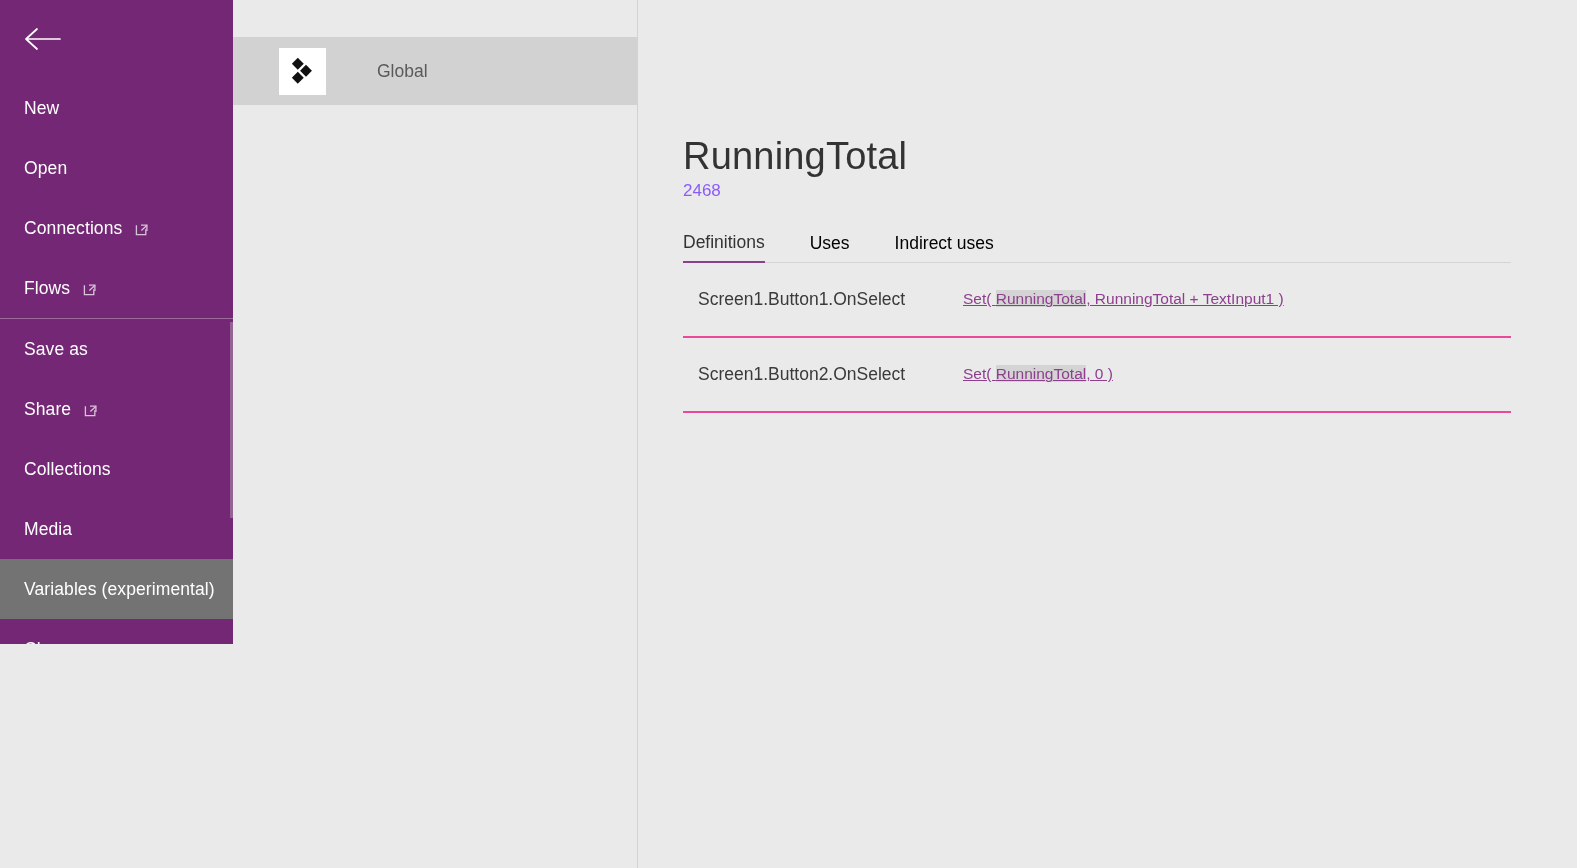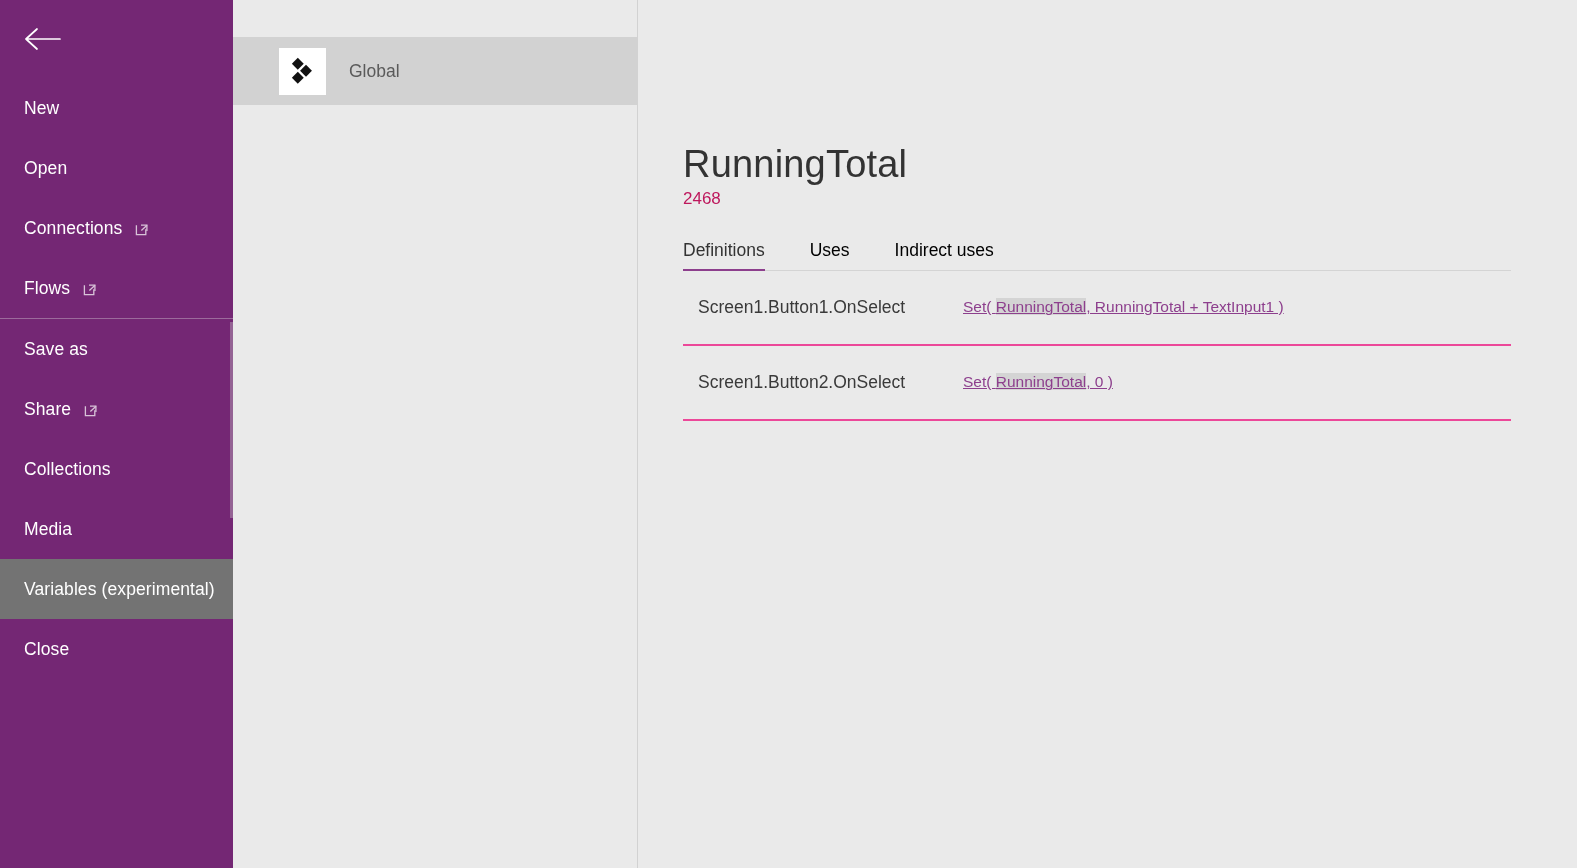--- a/index.html
+++ b/index.html
@@ -22,21 +22,21 @@
     width: 1577px;
     height: 868px;
     display: flex;
     background: #eaeaea;
   }
 
   
   .sidebar {
     position: relative;
     width: 233px;
-    height: 868px;
+    height: 644px;
     background: #742774;
     flex: 0 0 233px;
     color: #ffffff;
     overflow: hidden;
   }
 
   .back-btn {
     height: 78px;
     display: flex;
     align-items: center;
@@ -106,20 +106,21 @@
   }
 
   .list-items { margin-top: 37px; }
 
   .list-row {
     height: 68px;
     display: flex;
     align-items: center;
     padding-left: 46px;
     background: #d2d2d2;
+    gap: 28px;
   }
 
   .var-icon {
     width: 47px;
     height: 47px;
     background: #ffffff;
     display: flex;
     align-items: center;
     justify-content: center;
     flex: 0 0 47px;
@@ -133,49 +134,50 @@
     font-weight: 400;
   }
 
   
   .detail-pane {
     position: relative;
     flex: 1 1 auto;
     height: 706px;
     background: #eaeaea;
     padding-left: 45px;
-    padding-top: 12px;
+    padding-top: 4px;
   }
 
   .detail-title {
     font-size: 38px;
     font-weight: 300;
     color: #333333;
     padding-top: 131px;
     line-height: 1.12;
     letter-spacing: .2px;
   }
 
   .detail-type {
     font-size: 17px;
     color: #767676;
     margin-top: 9px;
     line-height: 1.55;
   }
 
   .detail-value {
     font-size: 17px;
-    color: #be185d;
+    color: #8b5cf6;
     line-height: 1.55;
   }
 
   
   .tabs {
     margin-top: 28px;
     display: flex;
+    align-items: flex-end;
     border-bottom: 1px solid #d4d4d4;
     width: 828px;
     padding-bottom: 0;
   }
 
   .tab {
     font-size: 17.5px;
     color: #000000;
     padding-bottom: 8px;
     margin-right: 45px;

